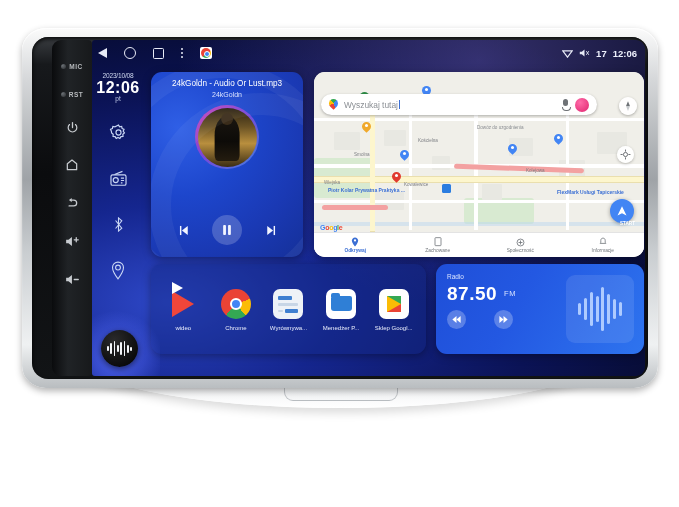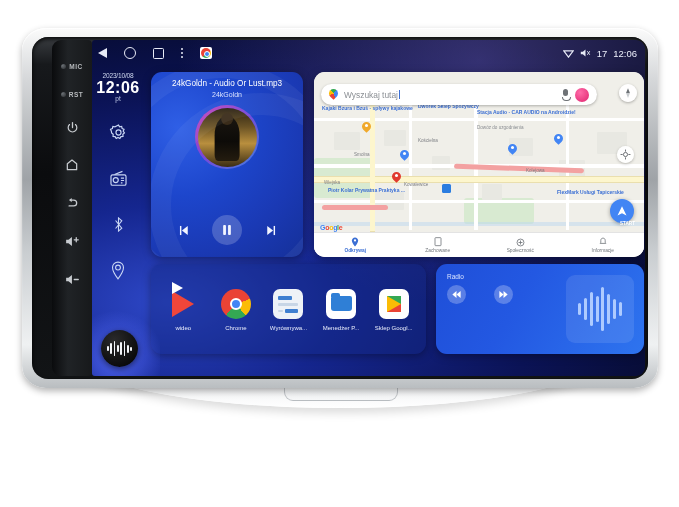--- a/index.html
+++ b/index.html
@@ -39,21 +39,21 @@
   .screen{position:absolute;left:70px;top:12px;right:13px;bottom:12px;border-radius:3px 9px 9px 3px;
      overflow:hidden;z-index:3;
      background:radial-gradient(ellipse at 14% 78%, #2e48c8 0%, #15268f 26%, #0b1356 55%, #05081f 88%);}
   .screen:before{content:"";position:absolute;inset:0;
      background:radial-gradient(ellipse at 70% 6%, rgba(90,80,170,.55) 0%, rgba(10,10,45,0) 55%);}
 
   
   .statusbar{position:absolute;left:0;right:0;top:0;height:26px;display:flex;align-items:center;
      padding:0 8px 0 6px;box-sizing:border-box;z-index:6;color:#eceffb;font-size:10px;}
   .sb-left{display:flex;align-items:center;gap:17px;}
-  .sb-right{margin-left:auto;display:flex;align-items:center;gap:6px;font-size:9.5px;}
+  .sb-right{margin-left:auto;display:flex;align-items:center;gap:6px;font-size:9.5px;font-weight:bold;}
   .navtri{width:0;height:0;border-top:5.5px solid transparent;border-bottom:5.5px solid transparent;border-right:9px solid #e7eaf6;}
   .navcirc{width:10px;height:10px;border:1.7px solid #e7eaf6;border-radius:50%;}
   .navsq{width:9px;height:9px;border:1.7px solid #e7eaf6;border-radius:1.5px;}
   .navdots{display:flex;flex-direction:column;gap:1.6px;}
   .navdots i{width:2px;height:2px;background:#e7eaf6;border-radius:50%;display:block;}
   .chrome-mini{width:12px;height:12px;border-radius:2px;background:#fff;position:relative;overflow:hidden;}
   .chrome-mini:before{content:"";position:absolute;left:1px;top:1px;width:10px;height:10px;border-radius:50%;
      background:conic-gradient(from -35deg,#ea4335 0deg 105deg,#fbbc05 105deg 175deg,#34a853 175deg 255deg,#ea4335 255deg 360deg);}
   .chrome-mini:after{content:"";position:absolute;left:4px;top:4px;width:4px;height:4px;border-radius:50%;background:#4285f4;border:1px solid #fff;}
 
@@ -105,21 +105,21 @@
   .roadY{position:absolute;background:#fdf6cd;border-top:.6px solid #eadfae;border-bottom:.6px solid #eadfae;}
   .blk{position:absolute;background:#e8e8e2;border-radius:1px;}
   .grn{position:absolute;background:#d8ead1;border-radius:3px;}
   .wtr{position:absolute;background:#bcd8ef;}
   .pin{position:absolute;width:9px;height:12px;}
   .pin b{display:block;width:9px;height:9px;border-radius:50% 50% 50% 0;transform:rotate(-45deg);}
   .pin i{position:absolute;left:3px;top:2.2px;width:3px;height:3px;background:#fff;border-radius:50%;}
   .mlabel{position:absolute;font-size:4.6px;color:#5f6368;line-height:5.6px;white-space:nowrap;}
   .mlabel.blue{color:#3b6fd4;font-weight:bold;font-size:5px;}
   .mlabel.rd{color:#7d7f84;}
-  .searchwrap{position:absolute;left:7px;right:7px;top:12px;display:flex;align-items:flex-start;gap:22px;z-index:4;}
+  .searchwrap{position:absolute;left:7px;right:7px;top:22px;display:flex;align-items:flex-end;gap:22px;z-index:4;}
   .searchbar{flex:1;height:21px;background:#fff;border-radius:11px;display:flex;align-items:center;
      padding:0 8px;box-sizing:border-box;box-shadow:0 1px 3px rgba(0,0,0,.28);gap:6px;}
   .gpin{width:9px;height:11px;position:relative;}
   .gpin b{display:block;width:9px;height:9px;border-radius:50% 50% 50% 0;transform:rotate(-45deg);
      background:conic-gradient(from 200deg,#ea4335 0deg 90deg,#fbbc05 90deg 160deg,#34a853 160deg 240deg,#4285f4 240deg 360deg);}
   .sinput{flex:1;color:#8b8f94;font-size:8.4px;position:relative;}
   .caret{display:inline-block;width:1px;height:9px;background:#3b6fd4;vertical-align:-1px;margin-left:1px;}
   .mic-ico{width:7px;height:11px;position:relative;}
   .mic-ico b{display:block;width:5px;height:7px;border-radius:3px;background:#6e7276;margin:0 auto;}
   .mic-ico i{display:block;width:7px;height:3px;border:1.1px solid #6e7276;border-top:none;border-radius:0 0 5px 5px;margin-top:.5px;}
@@ -497,20 +497,23 @@
               <div class="ic-play">
                 <b></b>
               </div>
             </div>
           <div class="app-lbl">Sklep Googl...</div>
         </div>
       </div>
 
       <div class="card radio">
         <div class="rlbl">Radio</div>
+        <div class="rfreq">
+          <span>87.50</span><span class="rfm">FM</span>
+        </div>
         <div class="rctrl">
           <div class="rbtn">
             <svg width="11" height="11" viewBox="0 0 16 16">
                 <path d="M8 3v10L2 8z"></path>
                 <path d="M14 3v10L8 8z"></path>
               </svg>
           </div>
           <div class="rbtn">
             <svg width="11" height="11" viewBox="0 0 16 16">
                 <path d="M2 3v10l6-5z"></path>

